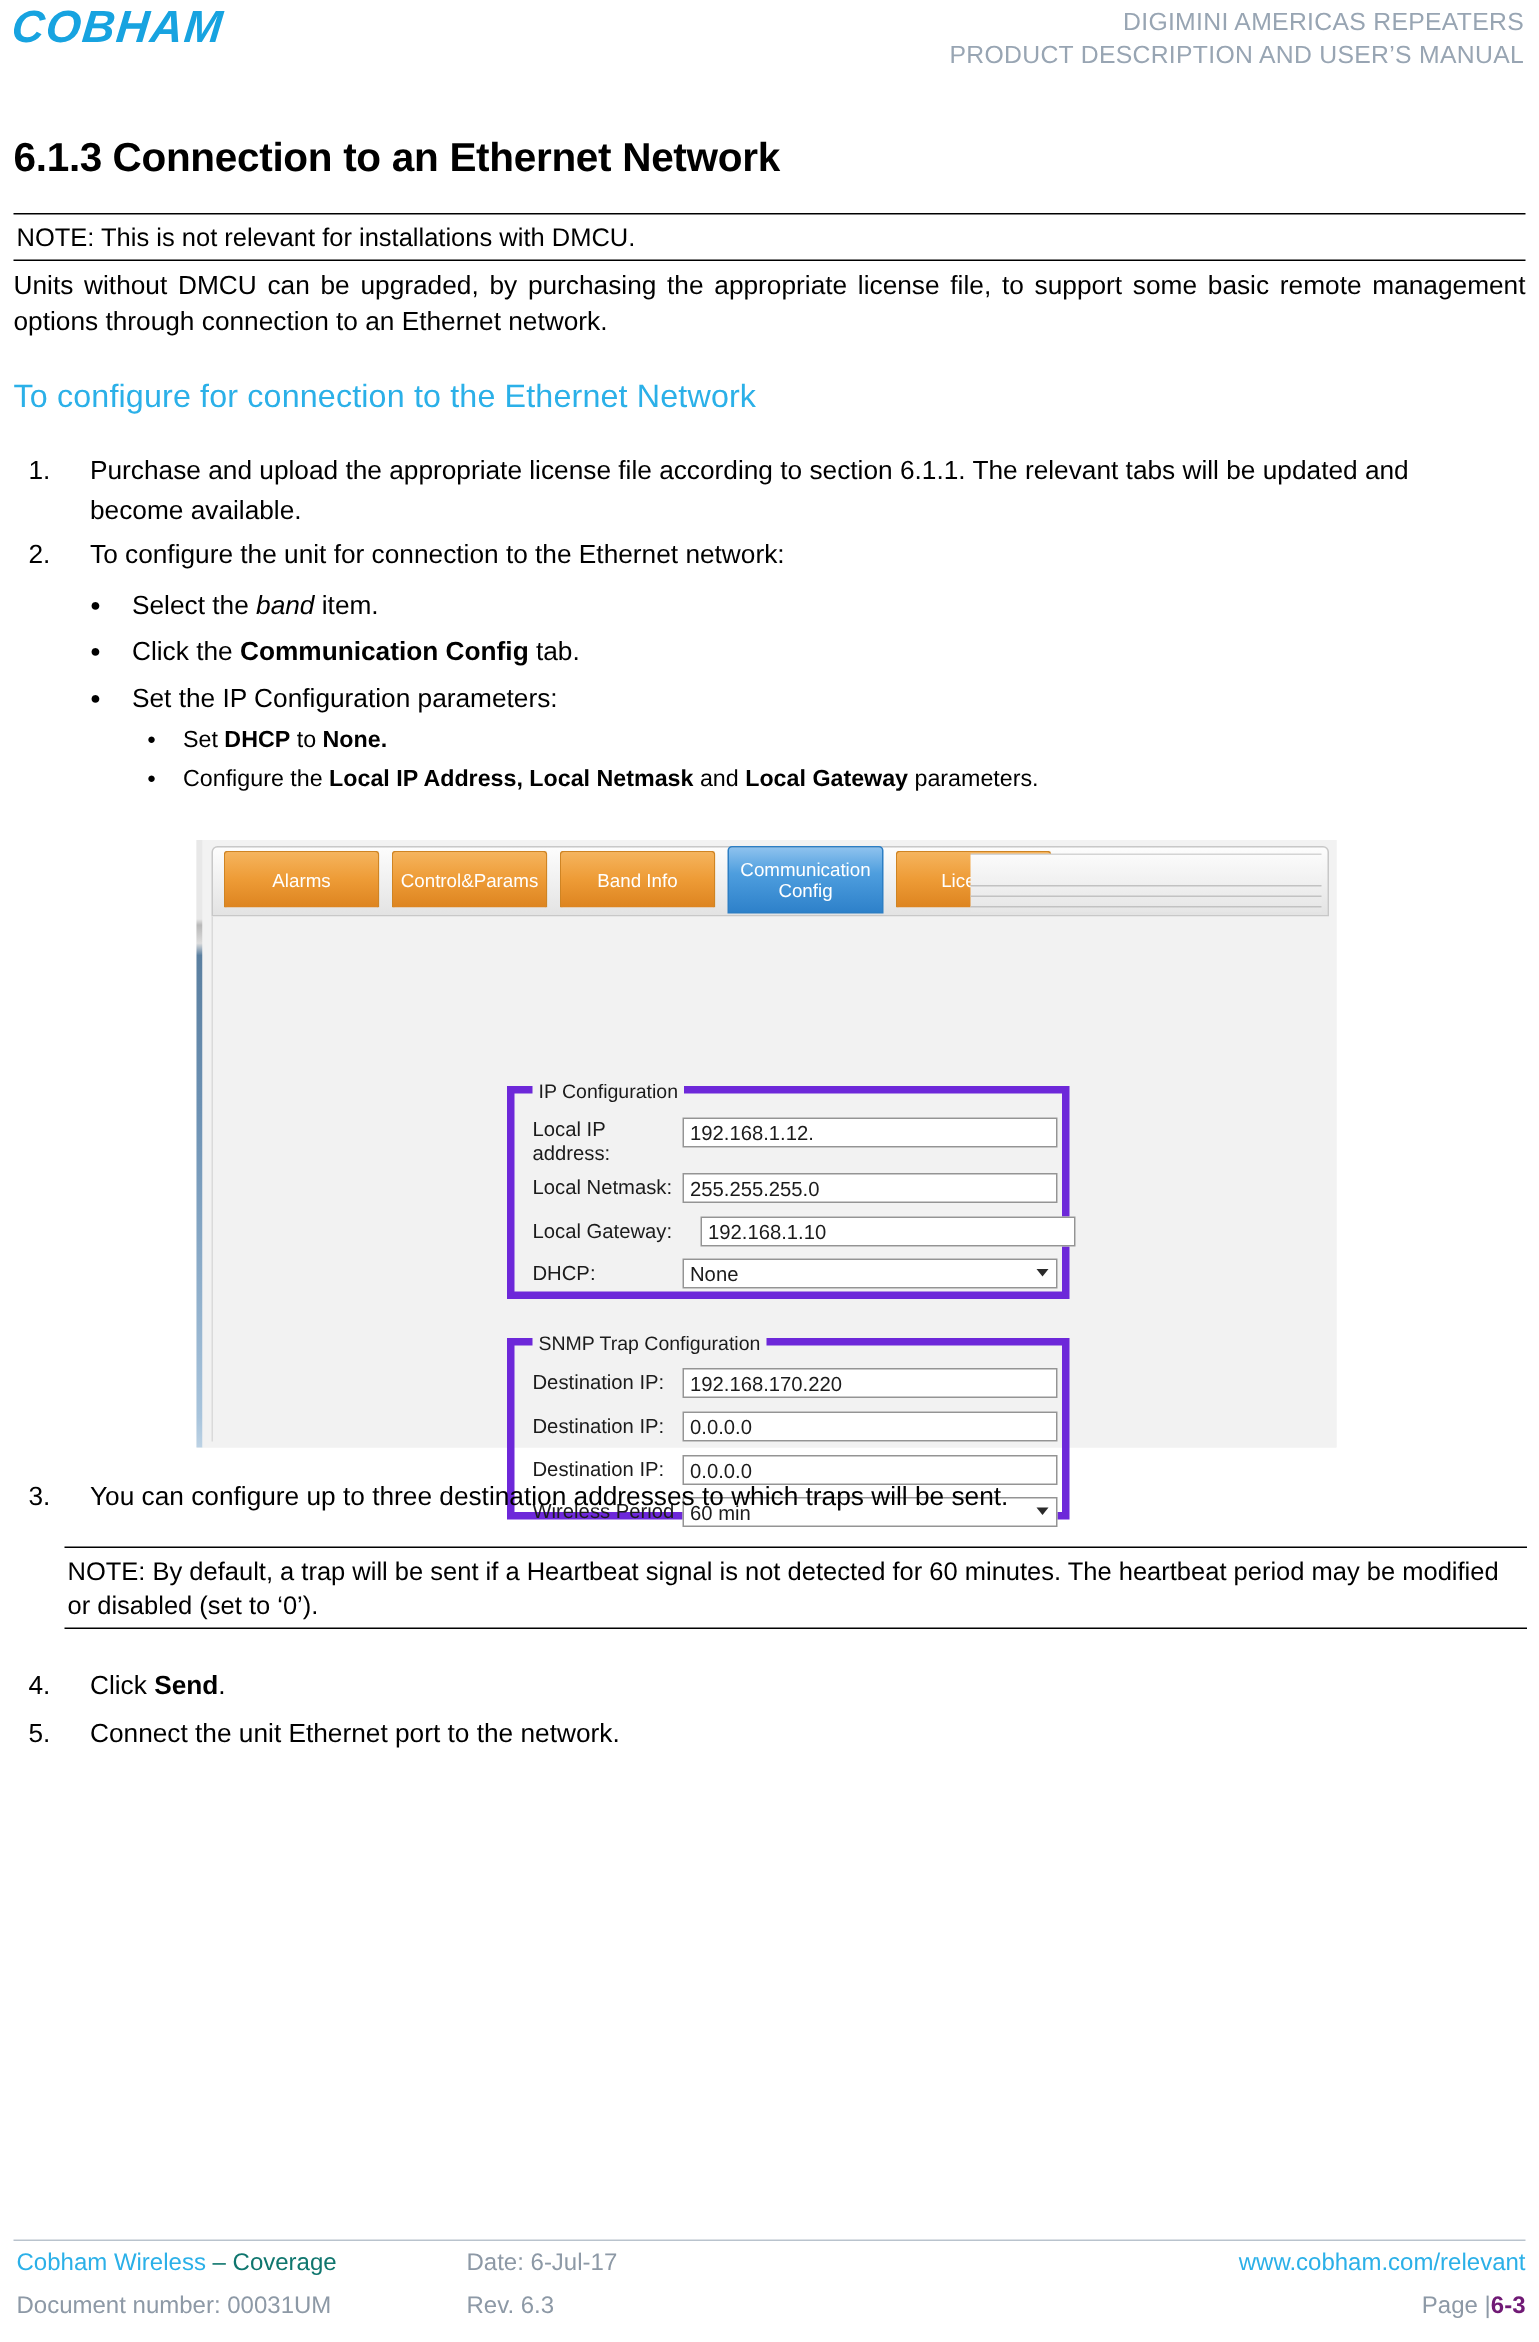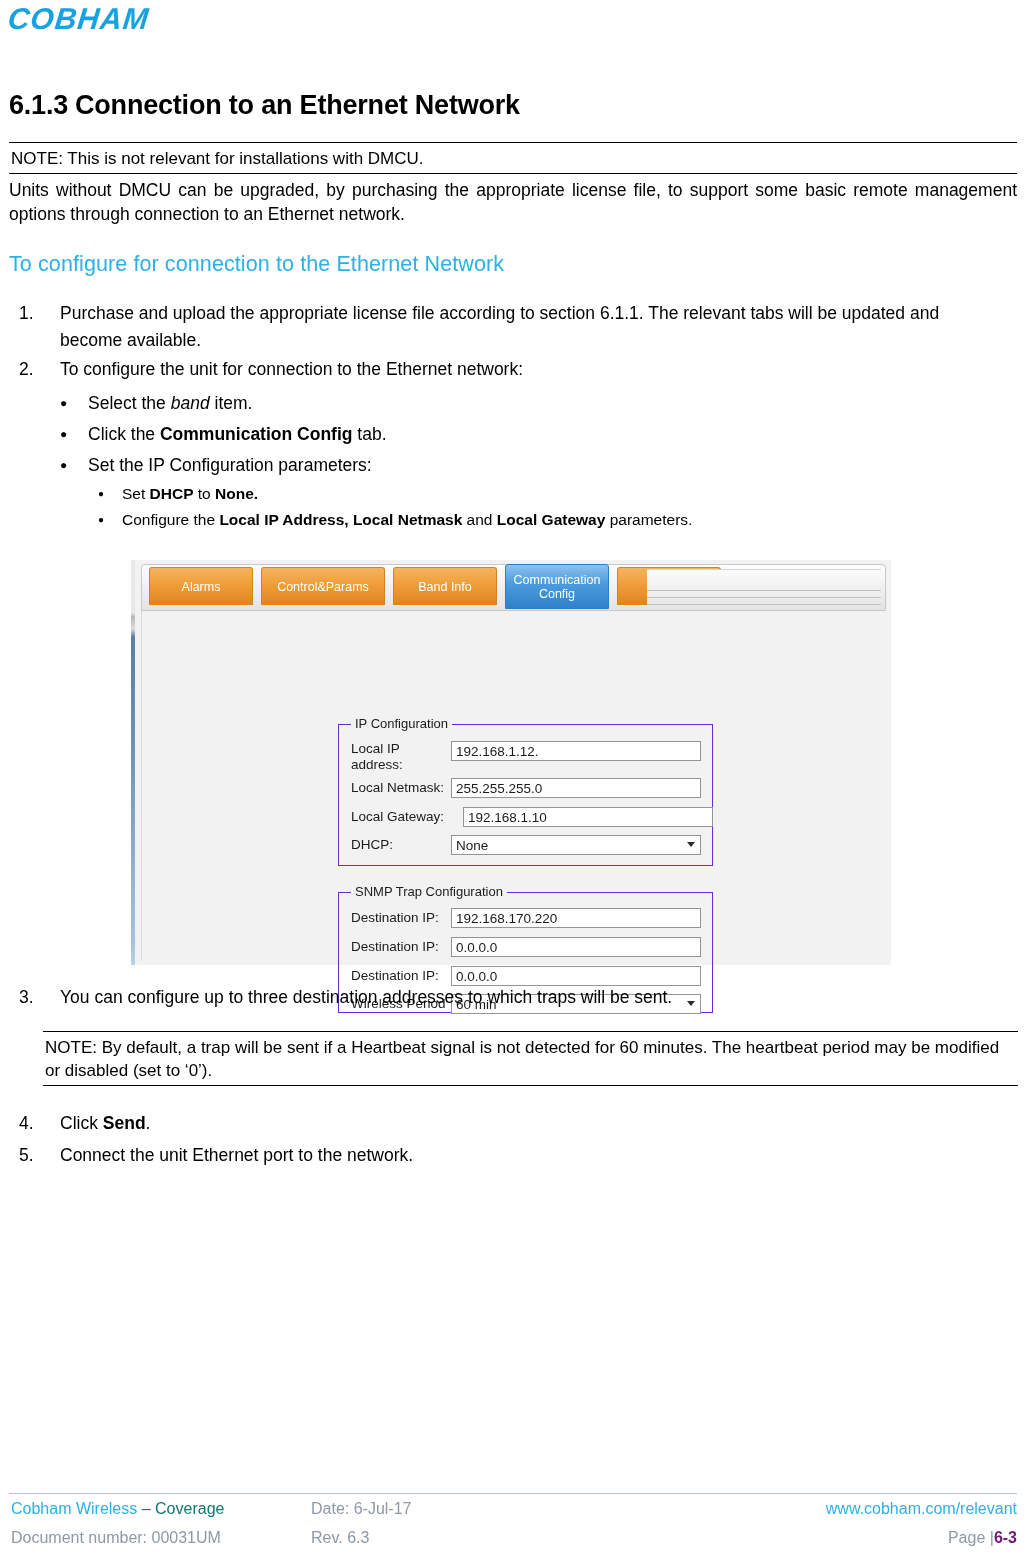--- a/index.html
+++ b/index.html
@@ -262,21 +262,21 @@
     width: 745px;
     bottom: 4px;
     background: #f2f2f2;
     border-left: 1px solid #dadada;
     box-sizing: border-box;
   }
 
   
   .fs {
     position: absolute;
-    border: 1px solid #6d28d9;
+    border: 5px solid #6d28d9;
     box-sizing: border-box;
     background: transparent;
   }
   .fs-legend {
     position: absolute;
     top: -9px;
     left: 12px;
     background: #f2f2f2;
     padding: 0 4px;
     font-size: 13px;
@@ -371,20 +371,24 @@
   .c-grey { color: #8d99a6; }
   .c-slate { color: #701a75; }
 </style>
 </head>
 <body>
 
 <div class="page">
 
   <div class="doc-header">
     <div class="logo">COBHAM</div>
+    <div class="header-lines">
+      <div>DIGIMINI AMERICAS REPEATERS</div>
+      <div>PRODUCT DESCRIPTION AND USER’S MANUAL</div>
+    </div>
   </div>
 
   <div class="section-heading">
     <span class="num">6.1.3</span><span>Connection to an Ethernet Network</span>
   </div>
 
   <div class="note-box" id="note-1">NOTE: This is not relevant for installations with DMCU.</div>
 
   <div class="body-par" id="intro-par">Units without DMCU can be upgraded, by purchasing the appropriate license file, to support some basic remote management options through connection to an Ethernet network.</div>
 
@@ -427,21 +431,21 @@
 
   <div class="shot">
     <div class="shot-leftbar"></div>
     <div class="shot-body">
 
       <div class="tabstrip">
         <div class="tabs">
           <div class="tab" style="width:104px;">
             <span>Alarms</span>
           </div>
-          <div class="tab" style="width:124px;">
+          <div class="tab" style="width:104px;">
             <span>Control&amp;Params</span>
           </div>
           <div class="tab" style="width:104px;">
             <span>Band Info</span>
           </div>
           <div class="tab active" style="width:104px;">
             <span>Communication Config</span>
           </div>
           <div class="tab" style="width:104px;">
             <span>License</span>

